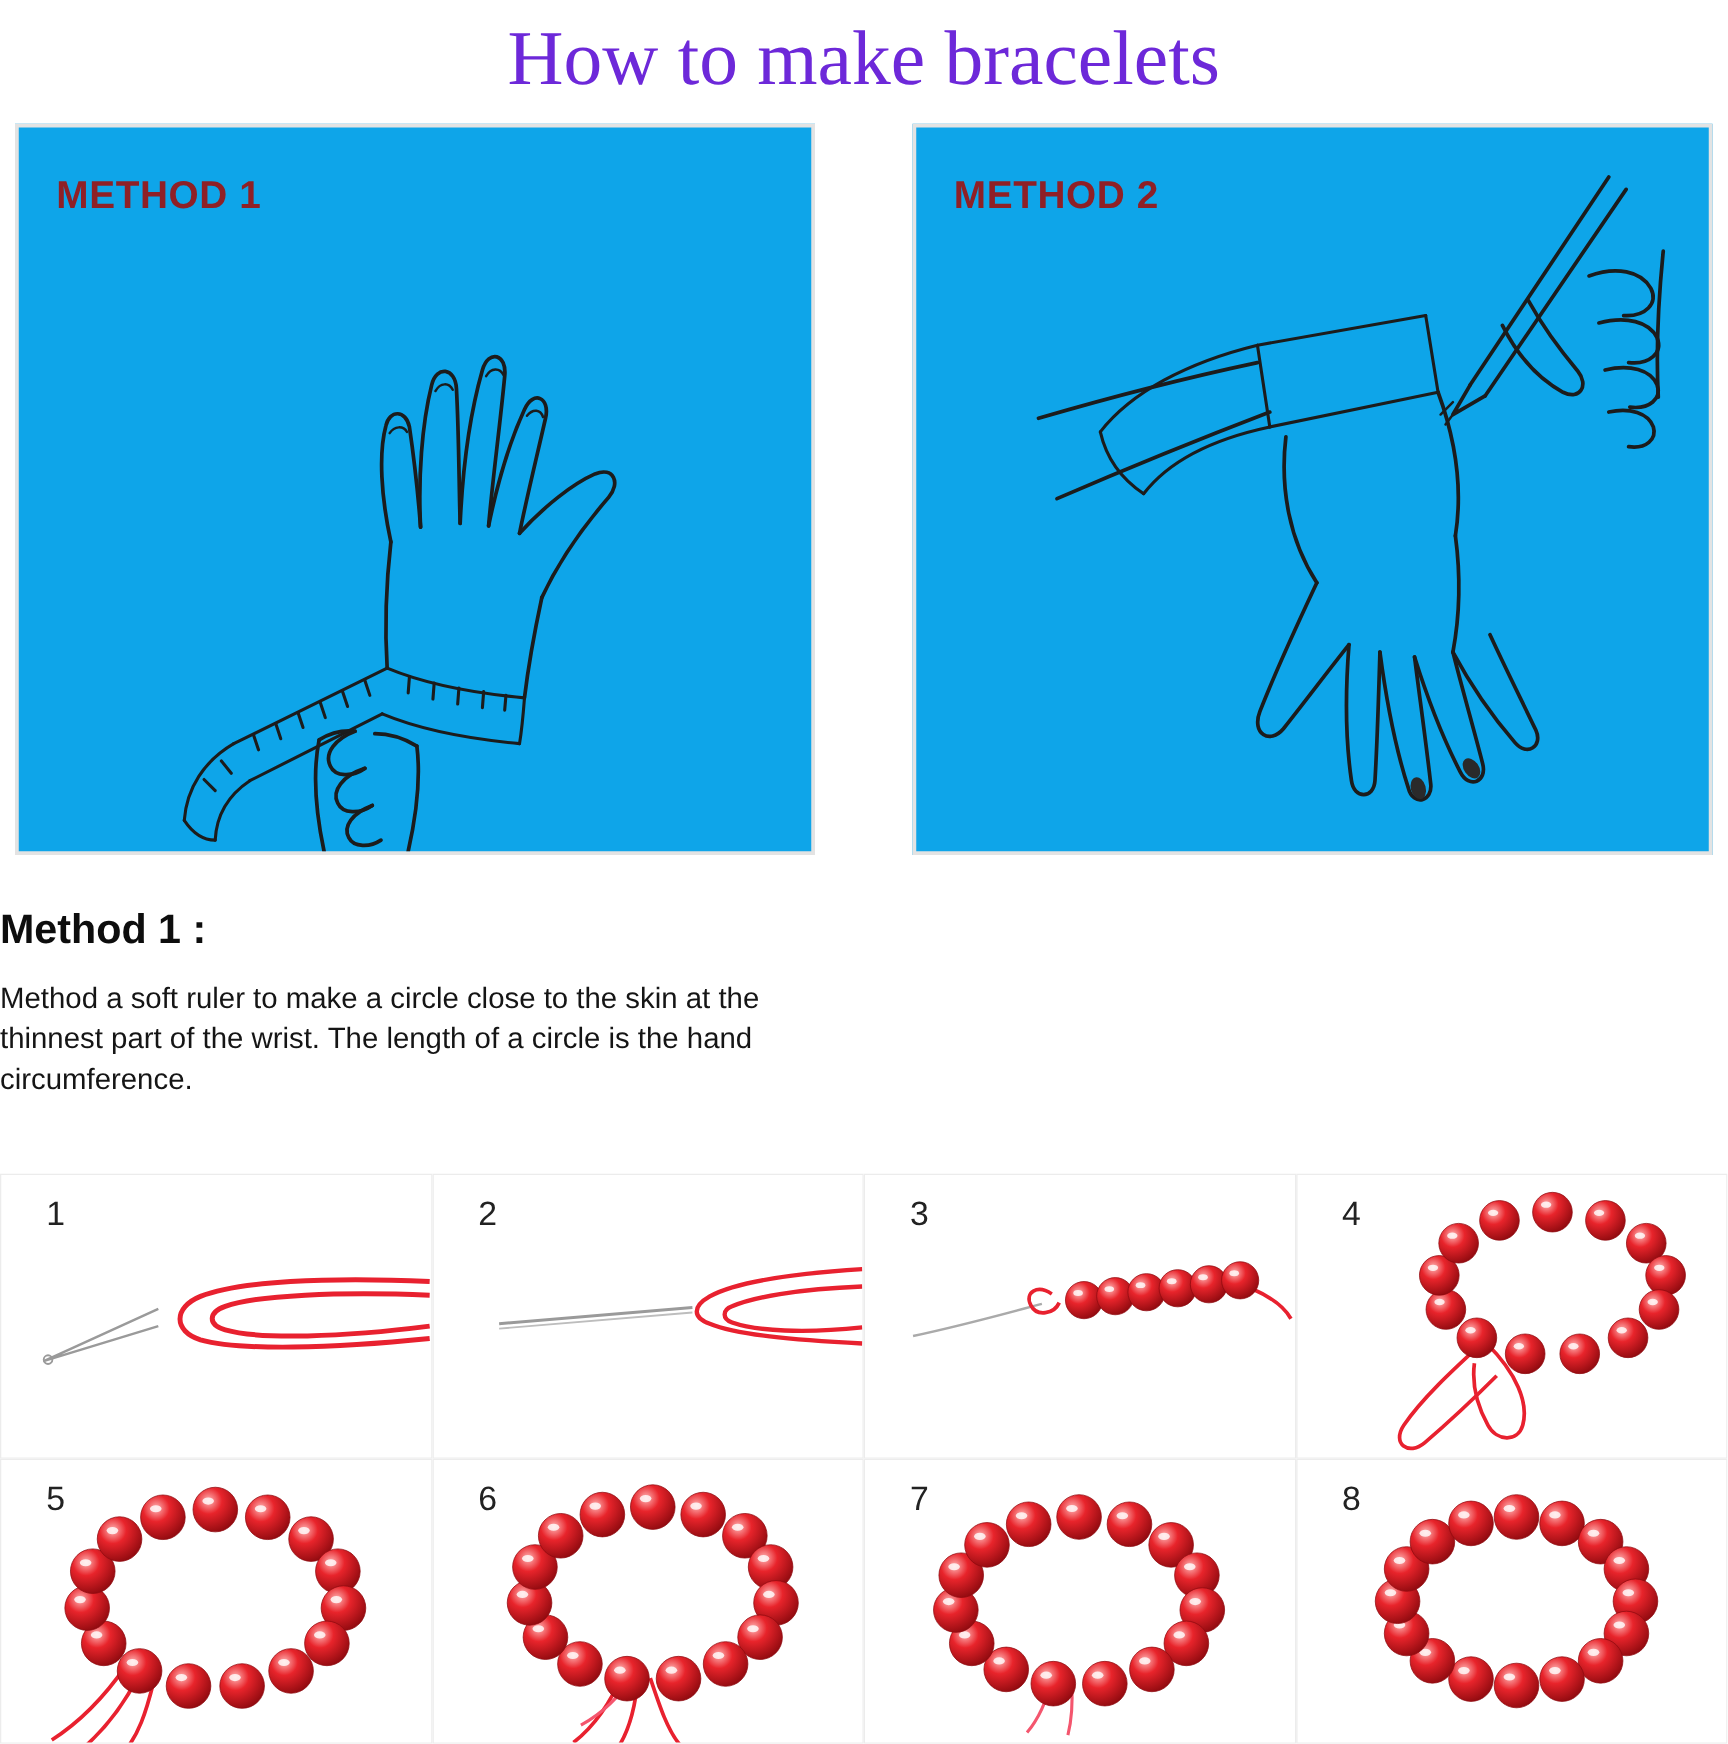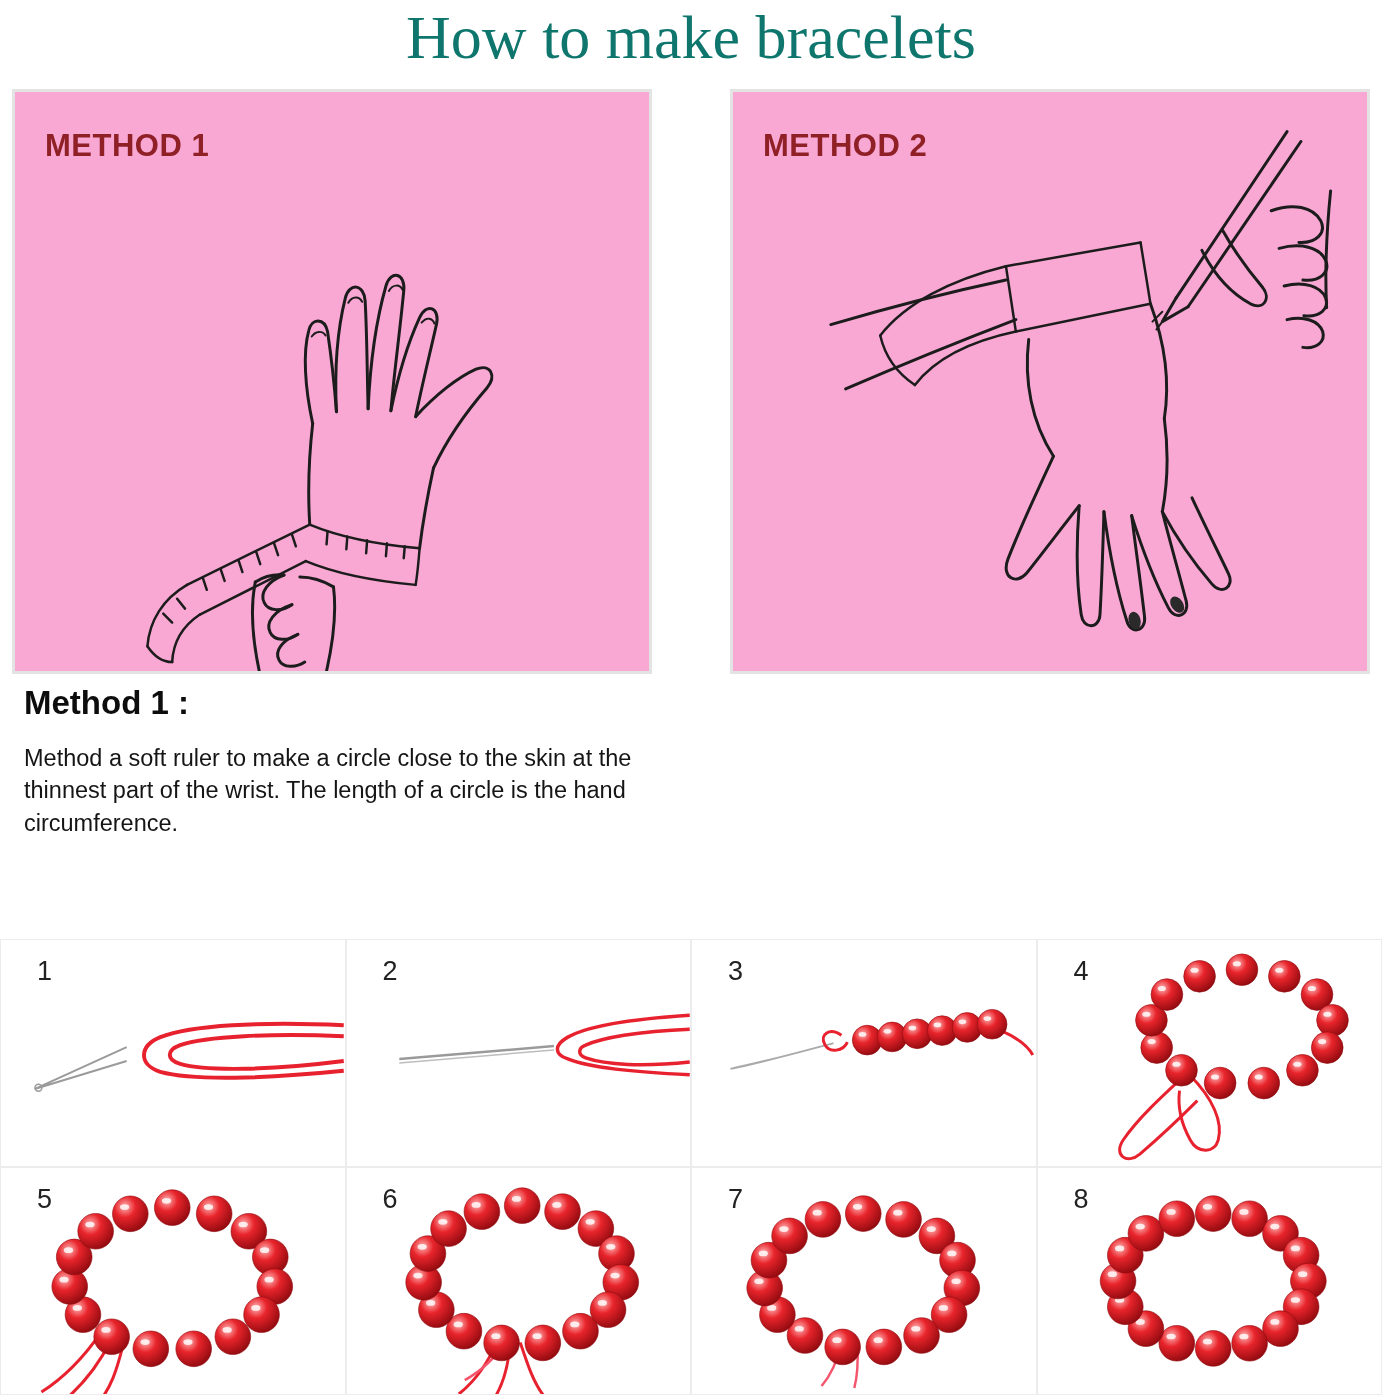--- a/index.html
+++ b/index.html
@@ -1,23 +1,23 @@
 <!DOCTYPE html>
 <html><head>
 <meta charset="utf-8">
 <style>
   *{box-sizing:border-box;margin:0;padding:0}
   html,body{background:#fff}
   body{width:1382px;height:1395px;position:relative;overflow:hidden;font-family:"Liberation Sans",sans-serif}
-  .title{font-family:"Liberation Serif",serif;font-weight:400;font-size:62px;text-align:center;padding-top:2px;color:#0f766e}
+  .title{font-family:"Liberation Serif",serif;font-weight:400;font-size:62px;text-align:center;padding-top:12px;color:#6d28d9}
   .panels{display:flex;justify-content:space-between;padding:0 12px;margin-top:16px}
-  .panel{width:640px;height:585px;border:3px solid #e3e3e3;position:relative;background:#f9a8d4}
+  .panel{width:640px;height:585px;border:3px solid #e3e3e3;position:relative;background:#0ea5e9}
   .panel svg{position:absolute;left:0;top:0;width:100%;height:100%}
   .method-label{position:absolute;top:36px;left:30px;font-size:31px;font-weight:700;color:#8f2026;letter-spacing:.5px;z-index:2}
-  .descs{display:flex;justify-content:space-between;padding:0 24px;margin-top:10px}
+  .descs{display:flex;justify-content:space-between;padding:0 0;margin-top:40px}
   .desc{width:640px}
   .desc h2{font-size:33px;font-weight:700;color:#0d0d0d}
   .desc p{margin-top:20px;font-size:23.5px;line-height:1.38;color:#151515}
   .steps{position:absolute;left:0;bottom:0;width:1382px;display:grid;grid-template-columns:repeat(4,1fr);grid-auto-rows:228px}
   .step{position:relative;border:1px solid #ececec;background:#fff}
   .step .num{position:absolute;top:16px;left:36px;font-size:27px;color:#222;z-index:2}
   .step svg{position:absolute;left:0;top:0;width:100%;height:100%}
   .hidden-defs{position:absolute;width:0;height:0}
 </style>
 </head>

